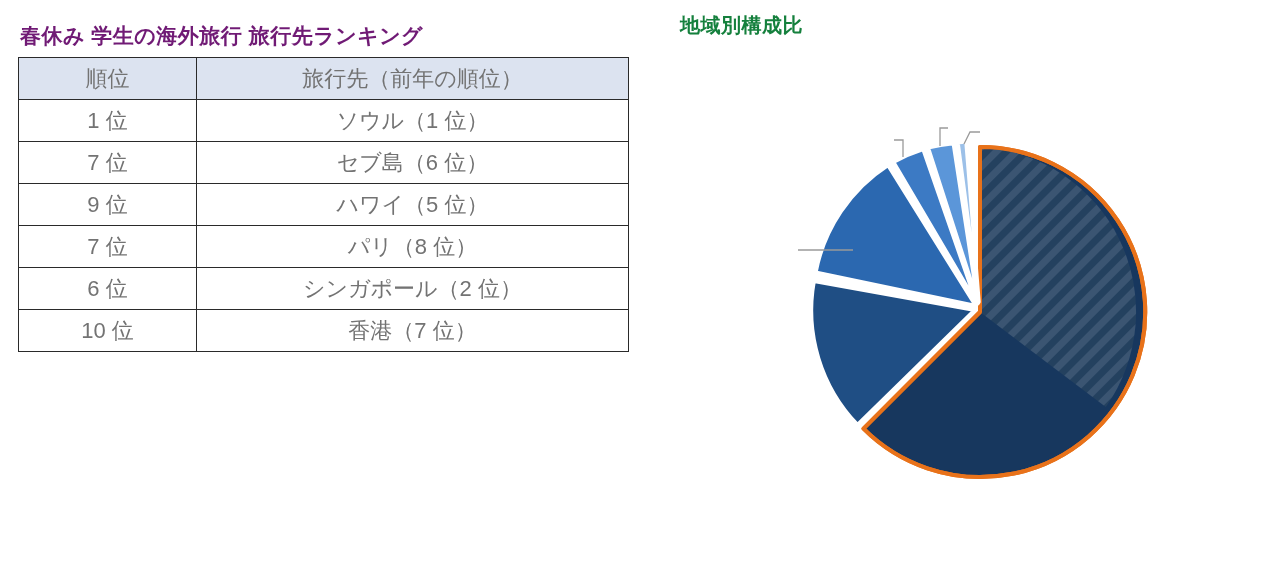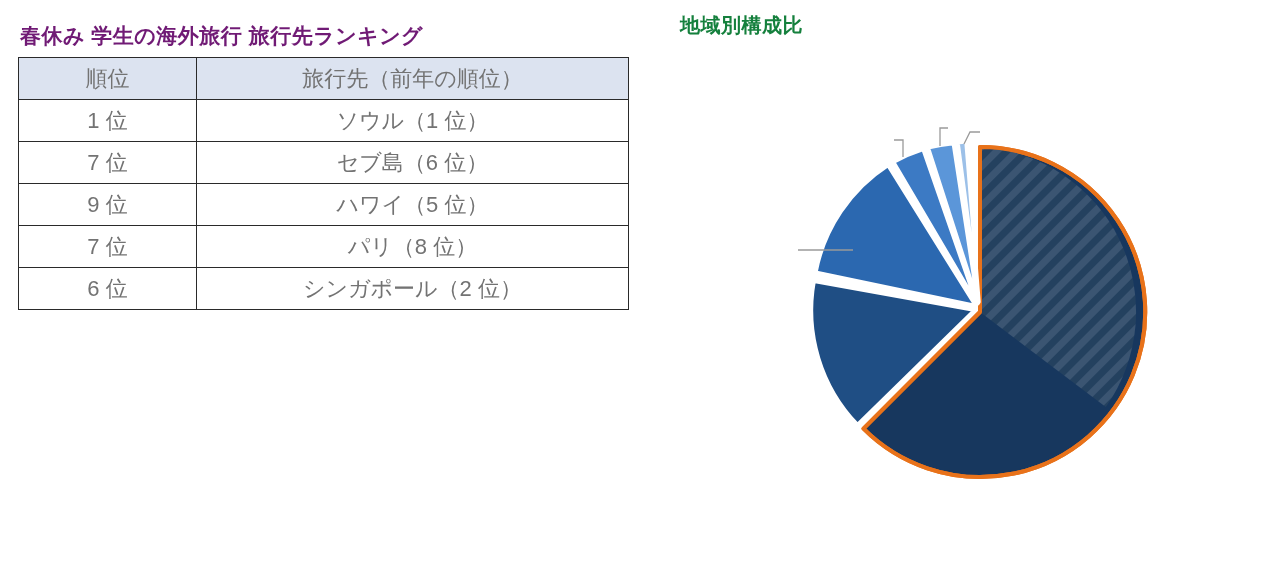--- a/index.html
+++ b/index.html
@@ -82,20 +82,24 @@
           <td>ハワイ（5 位）</td>
         </tr>
         <tr>
           <td>7 位</td>
           <td>パリ（8 位）</td>
         </tr>
         <tr>
           <td>6 位</td>
           <td>シンガポール（2 位）</td>
         </tr>
+        <tr>
+          <td>10 位</td>
+          <td>香港（7 位）</td>
+        </tr>
       </tbody>
     </table>
   </div>
 
   <div class="chart-panel">
 
     <div class="chart-title">地域別構成比</div>
 
     <div class="pie-wrap">
       <svg class="pie-svg" width="632" height="564" viewBox="0 0 632 564">

